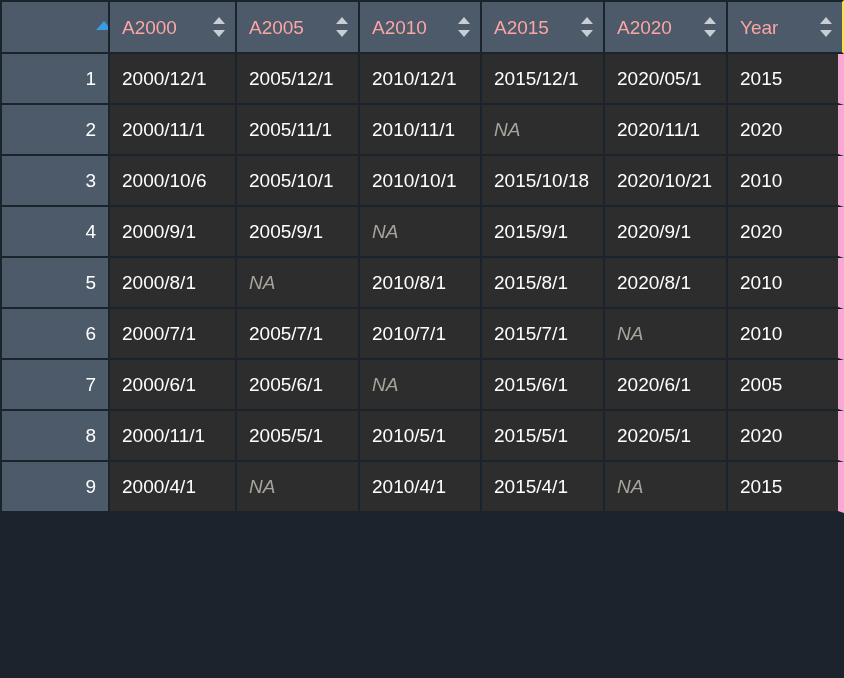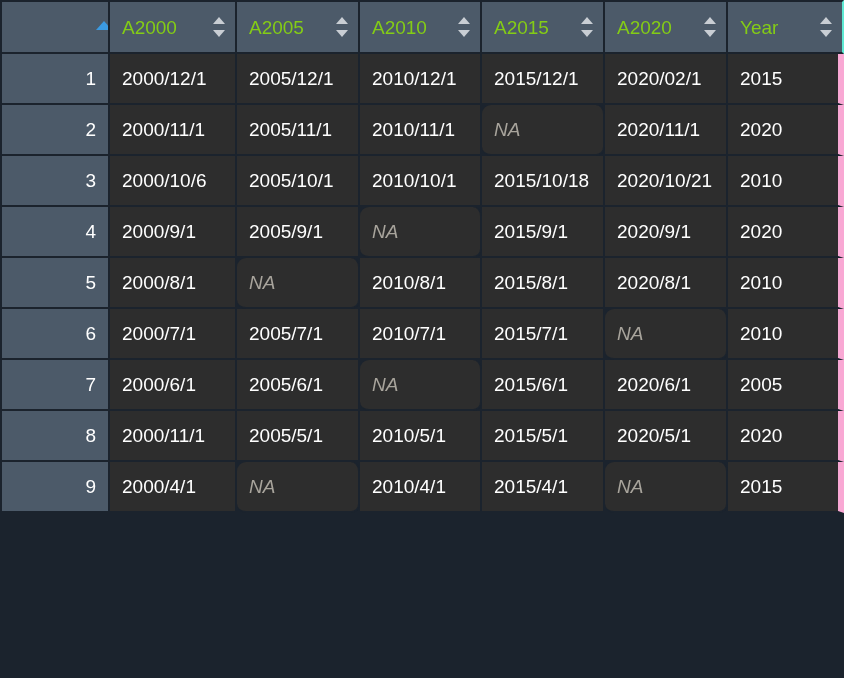--- a/index.html
+++ b/index.html
@@ -29,39 +29,39 @@
     table-layout: fixed;
     width: 844px;
     background: #1b232d;
   }
 
   
   thead tr { height: 54px; }
 
   th {
     background: #4c5a69;
-    color: #84cc16;
+    color: #fca5a5;
     font-size: 19px;
     font-weight: 400;
     text-align: left;
     padding: 0 10px 0 12px;
     border-right: 2px solid #1b232d;
     border-bottom: 2px solid #1b232d;
     border-top: 2px solid #1b232d;
     box-sizing: border-box;
     position: relative;
     vertical-align: middle;
     white-space: nowrap;
     overflow: hidden;
   }
   th.rownum-head {
     border-left: 2px solid #1b232d;
     padding: 0;
   }
-  th:last-child { border-right: 2px solid #5eead4; }
+  th:last-child { border-right: 2px solid #fde047; }
 
   .th-inner {
     display: flex;
     align-items: center;
     justify-content: space-between;
     height: 100%;
     width: 100%;
   }
   .th-label { line-height: 1; padding-right: 6px; }
 
@@ -125,21 +125,20 @@
     background: #4c5a69;
     color: #ffffff;
     text-align: right;
     padding-right: 12px;
     border-left: 2px solid #1b232d;
   }
 
   td.na {
     color: #a8a49c;
     font-style: italic;
-    border-radius: 9px;
   }
 
   
   col.c-rownum { width: 110px; }
   col.c-a2000  { width: 127px; }
   col.c-a2005  { width: 123px; }
   col.c-a2010  { width: 122px; }
   col.c-a2015  { width: 123px; }
   col.c-a2020  { width: 123px; }
   col.c-year   { width: 116px; }
@@ -223,21 +222,21 @@
           </th>
         </tr>
     </thead>
     <tbody>
         <tr>
           <td class="rownum">1</td>
           <td class="">2000/12/1</td>
           <td class="">2005/12/1</td>
           <td class="">2010/12/1</td>
           <td class="">2015/12/1</td>
-          <td class="">2020/02/1</td>
+          <td class="">2020/05/1</td>
           <td class="">2015</td>
         </tr>
         <tr>
           <td class="rownum">2</td>
           <td class="">2000/11/1</td>
           <td class="">2005/11/1</td>
           <td class="">2010/11/1</td>
           <td class=" na">NA</td>
           <td class="">2020/11/1</td>
           <td class="">2020</td>

